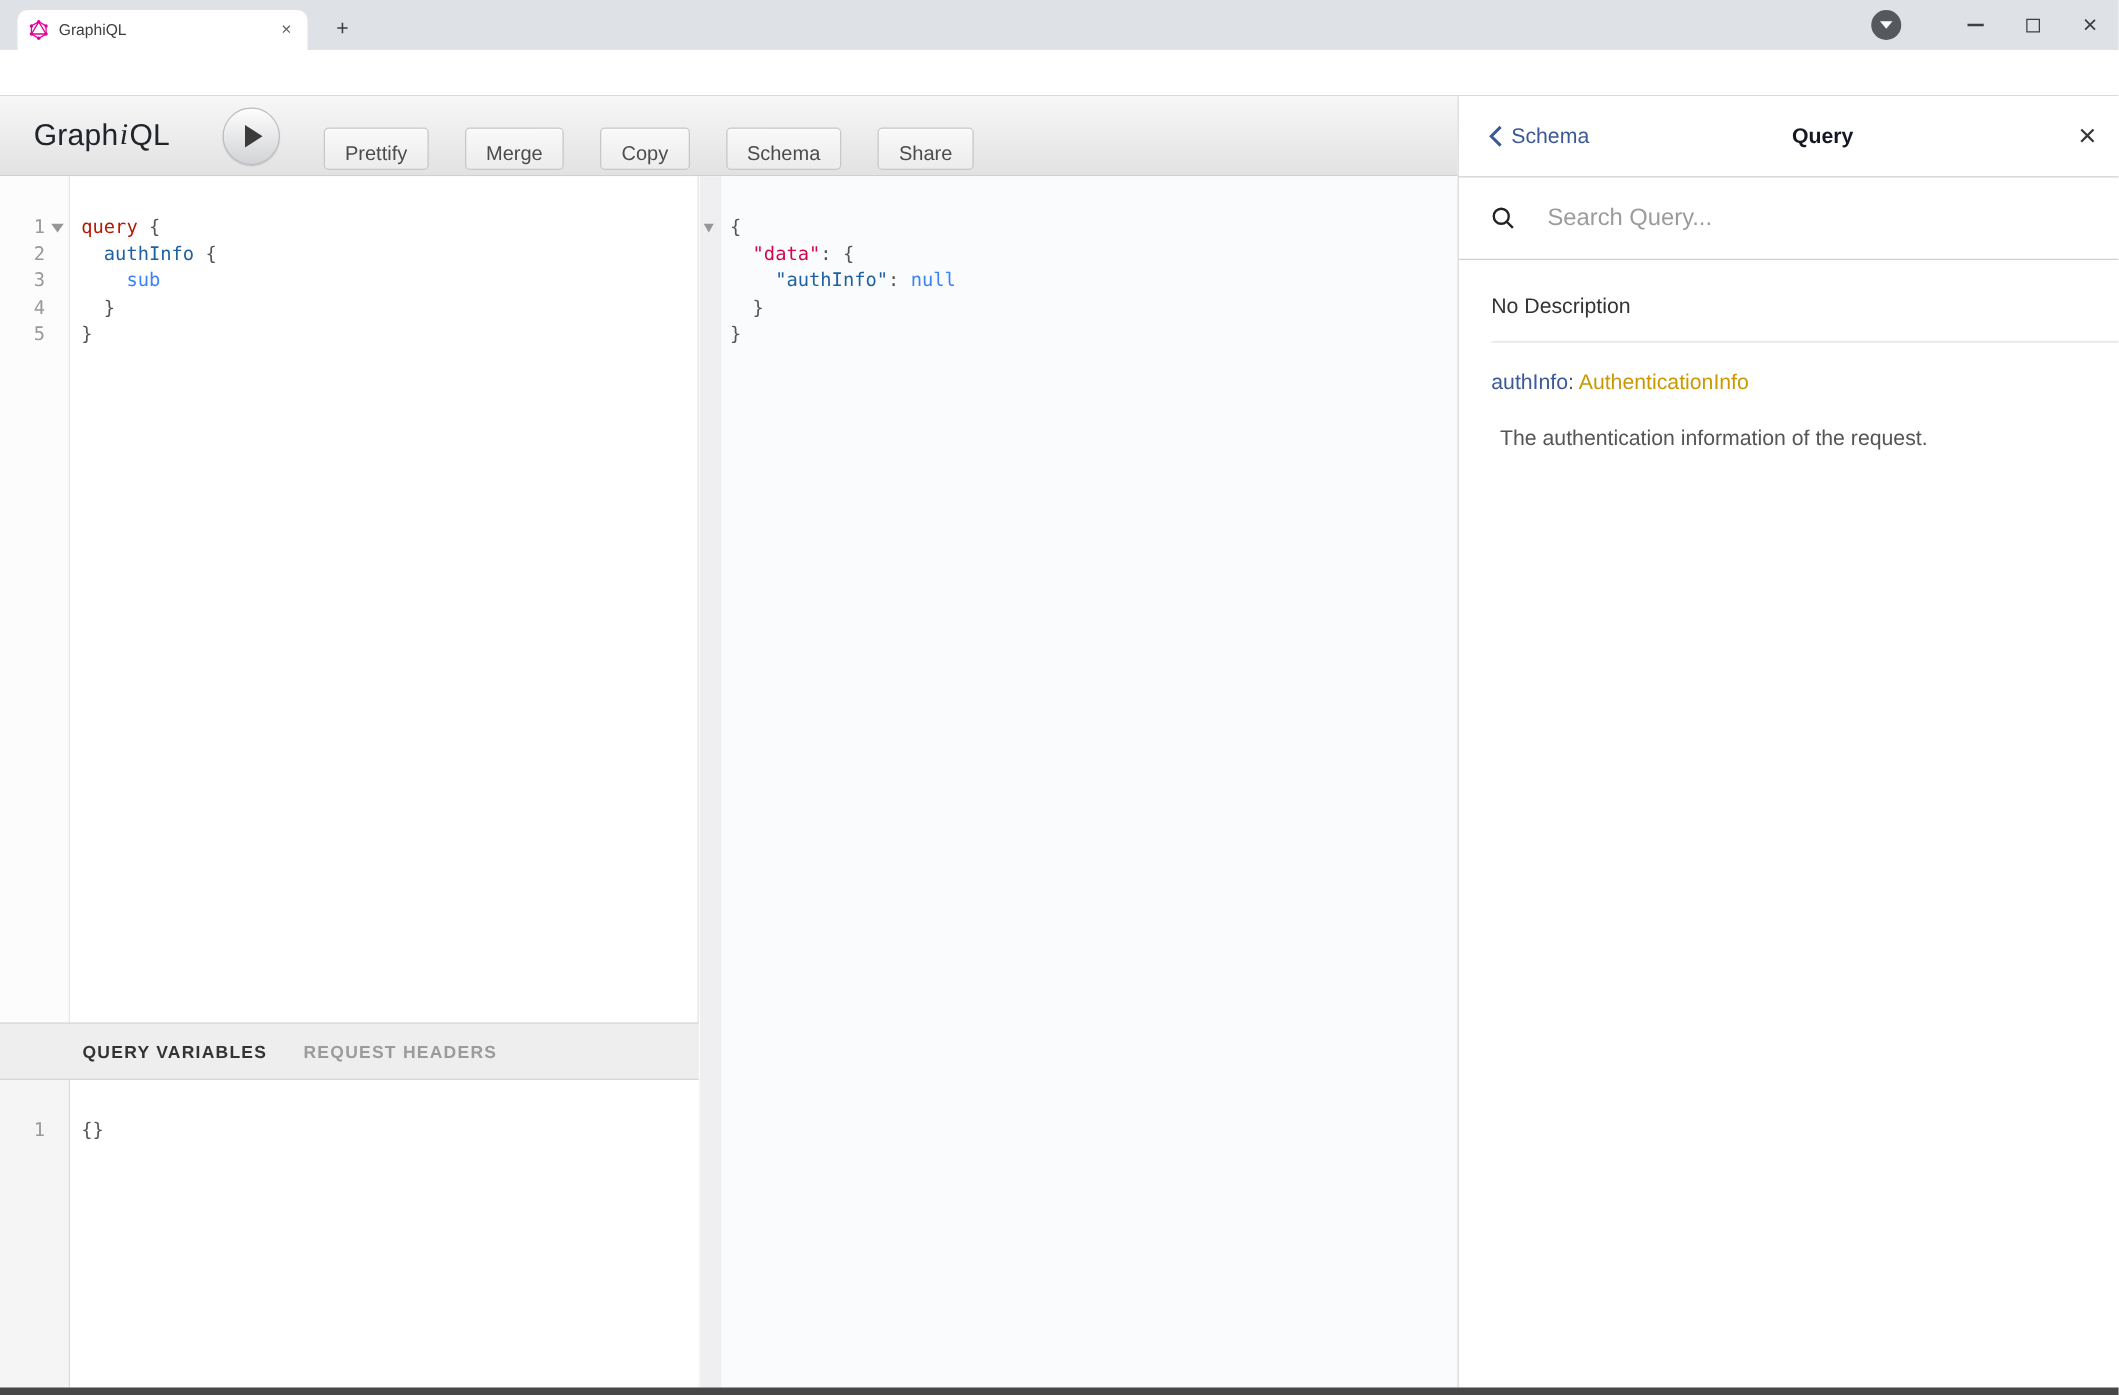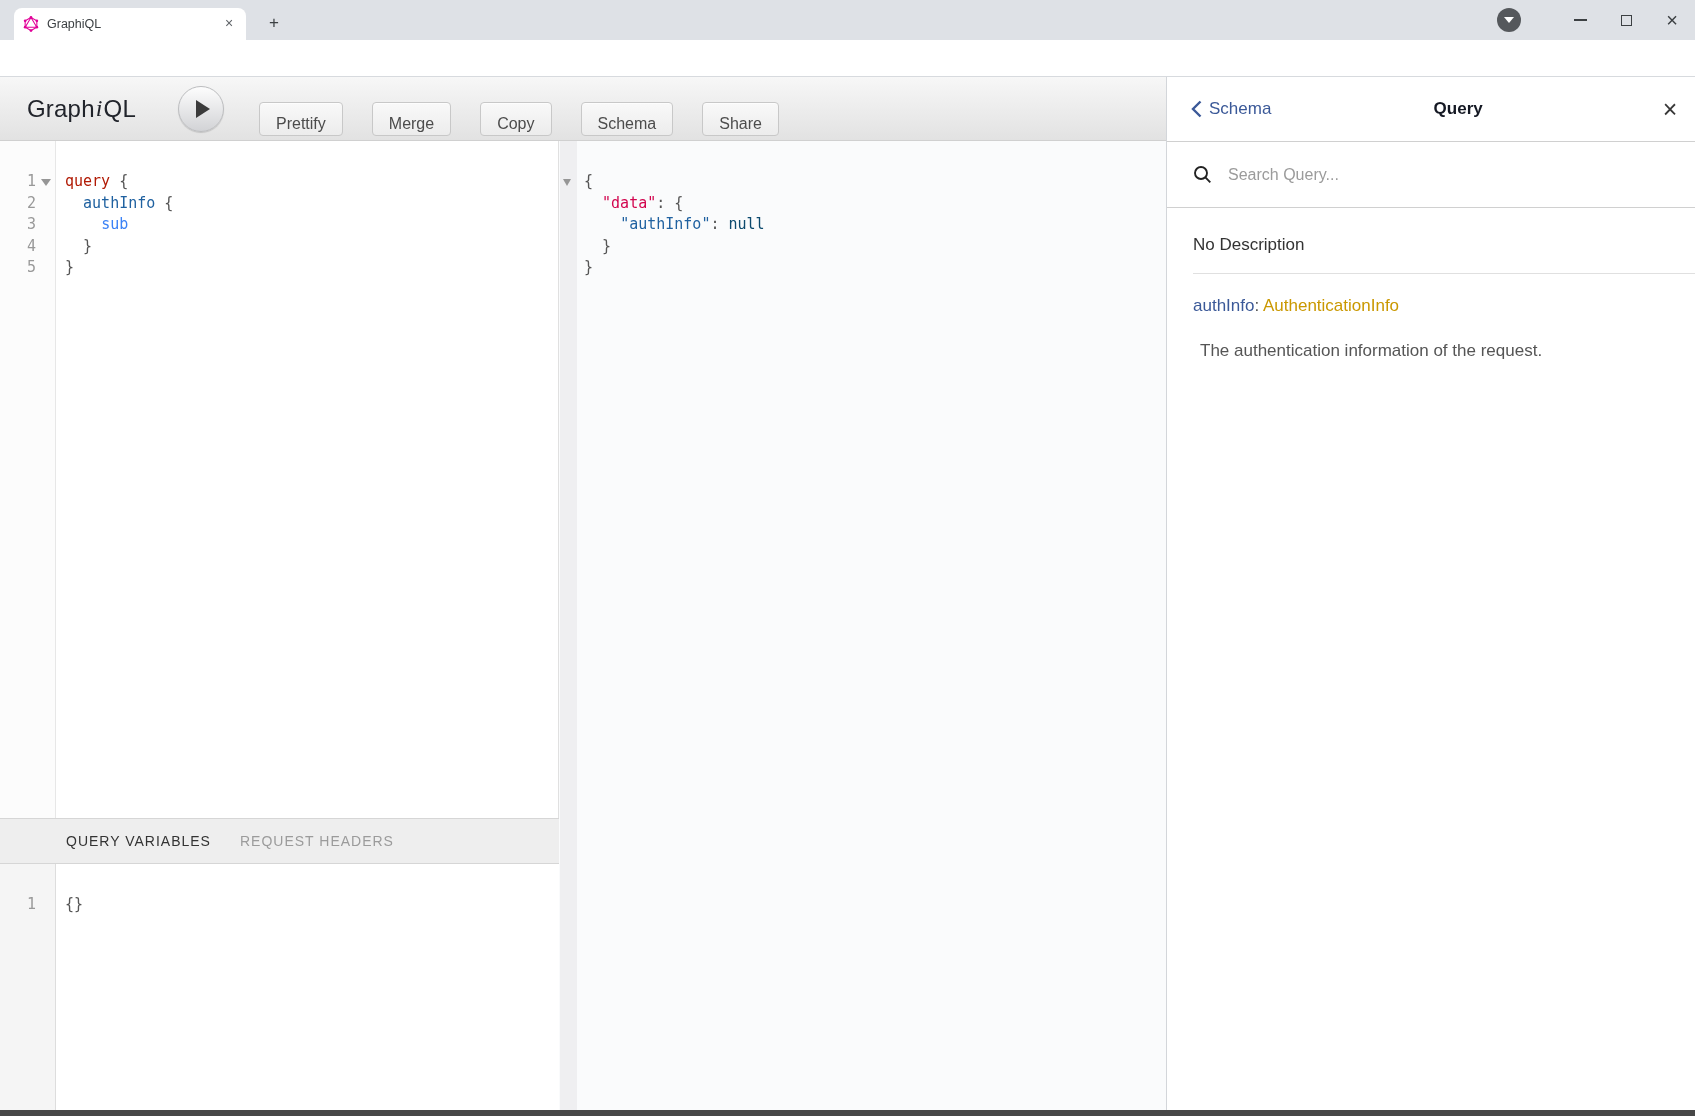--- a/index.html
+++ b/index.html
@@ -82,21 +82,21 @@
                border-right:1px solid #e0e0e0; }
   #query-gutter { position:absolute; left:0; top:0; width:56px; height:677px; background:#fcfcfc;
                   border-right:1px solid #e7e7e7; }
   #query-lines { position:absolute; left:0; top:30px; width:100%; }
   #query-lines .code { position:absolute; left:65px; }
   #query-lines .fold-arrow { left:41px; }
 
   #var-title-bar { position:absolute; left:0; top:677px; width:559px; height:46px; background:#eeeeee;
                    border-top:1px solid #d6d6d6; border-bottom:1px solid #d6d6d6;
                    display:flex; align-items:center; padding-left:66px; gap:29px; }
-  .var-tab { font-size:14px; font-weight:normal; letter-spacing:1px; text-transform:uppercase; }
+  .var-tab { font-size:14px; font-weight:bold; letter-spacing:1px; text-transform:uppercase; }
   .var-tab.active { color:#333; }
   .var-tab.inactive { color:#9b9b9b; }
   #var-editor { position:absolute; left:0; top:723px; width:559px; height:246px; background:#fff; }
   #var-gutter { position:absolute; left:0; top:0; width:56px; height:246px; background:#f5f5f5;
                 border-right:1px solid #dddddd; }
   #var-lines { position:absolute; left:0; top:30px; width:100%; }
   #var-lines .code { position:absolute; left:65px; color:#333; }
 
   #resultWrap { position:absolute; left:559px; top:64px; width:607px; height:969px; background:#fafbfc; }
   #result-foldgutter { position:absolute; left:1px; top:0; width:17px; height:969px; background:#efeff1; }
@@ -106,21 +106,21 @@
 
   
   #docPanel { position:absolute; left:1166px; top:0; width:529px; height:1033px; background:#fff;
               border-left:1px solid #d3d6da; }
   .doc-header { height:65px; border-bottom:1px solid #d0d0d0; display:flex; align-items:center; }
   .doc-back { display:flex; align-items:center; margin-left:24px; color:#3B5998; font-size:17px; gap:7px; }
   .doc-title { flex:1; text-align:center; font-size:17px; font-weight:bold; color:#141823; }
   .doc-close { width:50px; text-align:center; font-size:25px; color:#383838; font-weight:300; line-height:1; }
   .doc-search-row { height:66px; border-bottom:1px solid #d0d0d0; display:flex; align-items:center; }
   .doc-search-row svg { margin-left:26px; }
-  .doc-search-input { border:none; outline:none; background:transparent; margin-left:16px; font-size:16px;
+  .doc-search-input { border:none; outline:none; background:transparent; margin-left:26px; font-size:19px;
                       width:400px; color:#333; font-family:"Liberation Sans",sans-serif; }
   .doc-search-input::placeholder { color:#9b9b9b; }
   .doc-body { padding:0 0 0 26px; }
   .no-desc { margin-top:27px; font-size:17px; color:#333; }
   .fields-heading { margin-top:57px; font-size:14px; font-weight:bold; letter-spacing:1px; color:#7d7d7d; }
   .fields-divider { margin-top:18px; border-bottom:1px solid #e0e0e0; margin-right:0; }
   .doc-field { margin-top:22px; font-size:17px; }
   .field-name { color:#3B5998; }
   .field-colon { color:#555; }
   .type-name { color:#CA9800; }
@@ -283,21 +283,21 @@
             <div class="cm-line"><span class="ln">1</span><span class="code"><span style="color: rgb(85, 85, 85);">{}</span></span></div>
           </div>
       </div>
     </div>
 
     <div id="resultWrap">
       <div id="result-foldgutter"></div>
       <div id="result-lines">
           <div class="cm-line"><span class="fold-arrow"></span><span class="code"><span style="color: rgb(85, 85, 85);">{</span></span></div>
           <div class="cm-line"><span class="code"><span style="color: rgb(85, 85, 85);">  </span><span style="color: rgb(210, 5, 78);">"data"</span><span style="color: rgb(85, 85, 85);">: {</span></span></div>
-          <div class="cm-line"><span class="code"><span style="color: rgb(85, 85, 85);">    </span><span style="color: rgb(31, 97, 160);">"authInfo"</span><span style="color: rgb(85, 85, 85);">: </span><span style="color: #0c4a6e;">null</span></span></div>
+          <div class="cm-line"><span class="code"><span style="color: rgb(85, 85, 85);">    </span><span style="color: rgb(31, 97, 160);">"authInfo"</span><span style="color: rgb(85, 85, 85);">: </span><span style="color: #3b82f6;">null</span></span></div>
           <div class="cm-line"><span class="code"><span style="color: rgb(85, 85, 85);">  }</span></span></div>
           <div class="cm-line"><span class="code"><span style="color: rgb(85, 85, 85);">}</span></span></div>
         </div>
     </div>
 
     <div id="docPanel">
       <div class="doc-header">
         <div class="doc-back">
           <svg width="11" height="18" viewBox="0 0 11 18">
             <path d="M9.5 1.5 L2 9 L9.5 16.5" fill="none" stroke="#3B5998" stroke-width="2.4"></path>

